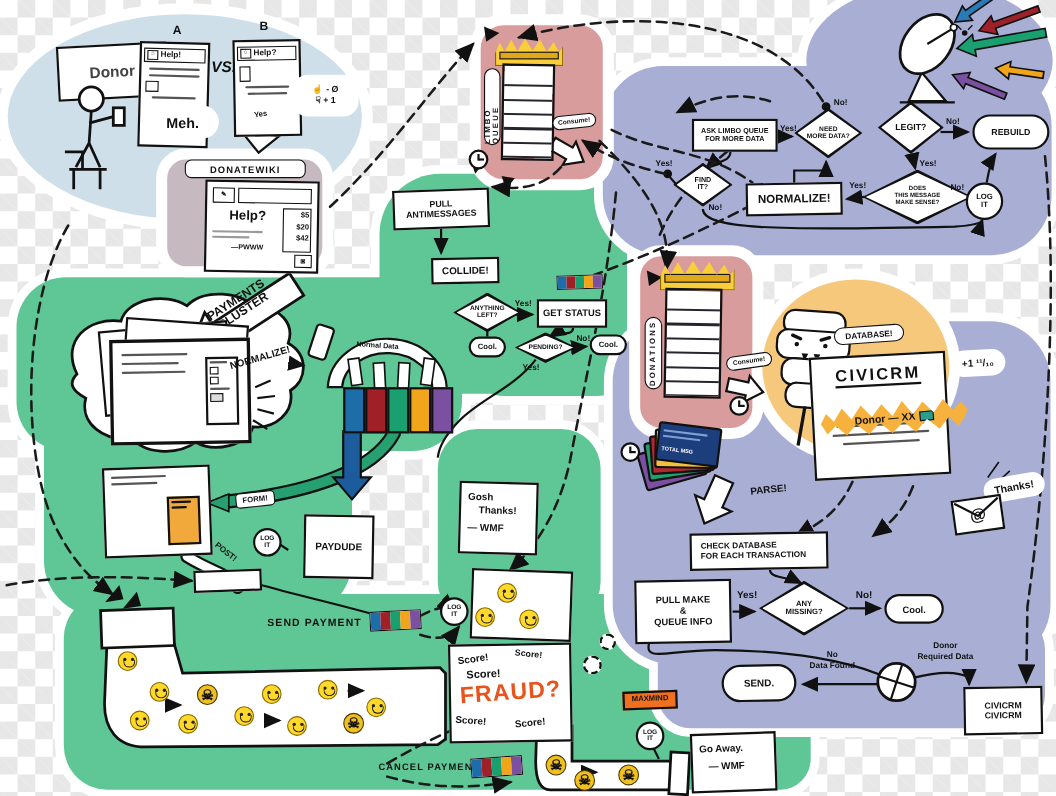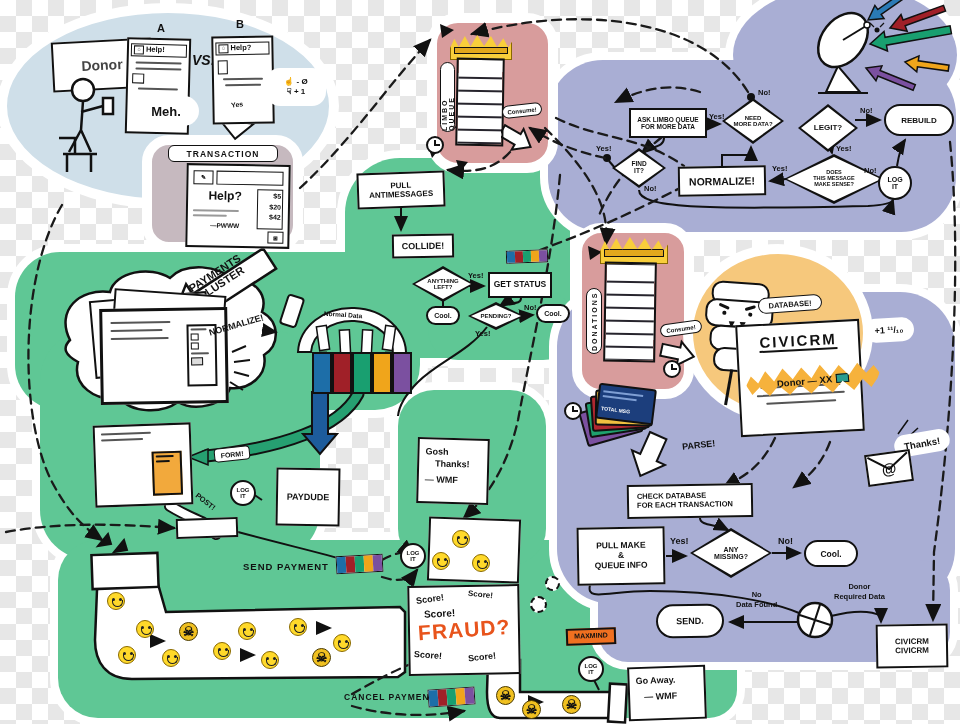--- a/index.html
+++ b/index.html
@@ -319,21 +319,21 @@
 <div class="pill" style="left:133px;top:96px;width:66px;height:30px;border:none;border-radius:16px;font-size:13px">
       <span>Meh.</span>
     </div>
 <span class="tag" style="left:231px;top:101px;font-size:7px;transform:rotate(-8deg)">Yes</span>
 <div class="pill" style="left:266px;top:68px;width:60px;height:38px;border:none;border-radius:14px;flex-direction:column;font-size:8px;line-height:1.3">
   <div><span>☝</span> <span>- Ø</span></div>
   <div><span>☟</span> <span>+ 1</span></div>
 </div>
 
 <div class="pill" style="left:168px;top:145px;width:110px;height:17px;border-radius:6px;font-size:8.5px;letter-spacing:1px">
-      <span>TRANSACTION</span>
+      <span>DONATEWIKI</span>
     </div>
 <div class="bx" style="left:186px;top:164px;width:104px;height:84px;transform:rotate(1deg);align-items:flex-start;justify-content:flex-start;padding:5px">
   <div style="display:flex;gap:3px;width:100%">
     <span style="width:20px;height:14px;border:1.5px solid #111;font-size:6px;line-height:13px;text-align:center">✎</span>
     <span style="flex:1;height:14px;border:1.5px solid #111"></span>
   </div>
   <div style="display:flex;width:100%">
     <div style="flex:1">
       <div style="font-size:12px;margin-top:5px">Help?</div>
       <div class="sq" style="position:static;width:46px;margin-top:6px;background:#999"></div>
@@ -512,21 +512,21 @@
 
 <div class="bx" style="left:629px;top:108px;width:78px;height:30px;font-size:6.5px">
   <span>ASK LIMBO QUEUE</span>
       <span>FOR MORE DATA</span>
 </div>
 <span class="tag" style="left:709px;top:112px">Yes!</span>
 <div class="dia" style="left:722px;top:98px;width:62px;height:46px;font-size:6px">
   <span><span>NEED</span><br><span>MORE DATA?</span></span>
 </div>
 <span class="tag" style="left:758px;top:88px">No!</span>
-<div class="dia" style="left:798px;top:104px;width:60px;height:48px;font-size:8px">
+<div class="dia" style="left:798px;top:92px;width:60px;height:48px;font-size:8px">
       <span>LEGIT?</span>
     </div>
 <span class="tag" style="left:860px;top:106px">No!</span>
 <div class="stad" style="left:884px;top:104px;width:70px;height:32px;font-size:8px">
       <span>REBUILD</span>
     </div>
 <span class="tag" style="left:836px;top:144px">Yes!</span>
 <span class="tag" style="left:596px;top:144px">Yes!</span>
 <div class="dia" style="left:612px;top:148px;width:54px;height:40px;font-size:6.5px">
   <span><span>FIND</span><br><span>IT?</span></span>

